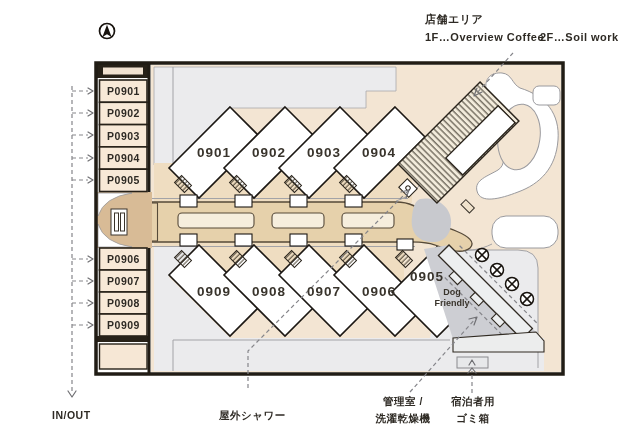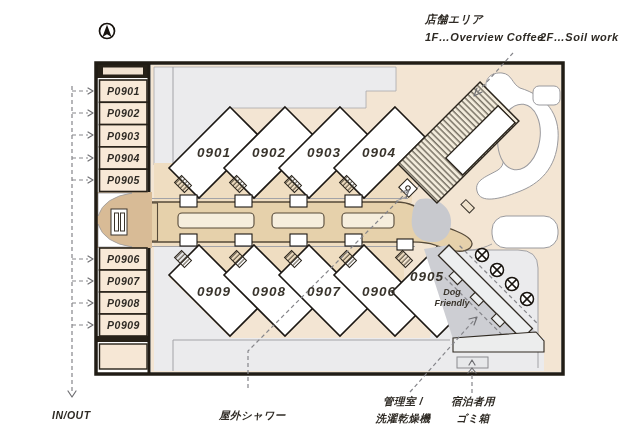--- a/index.html
+++ b/index.html
@@ -1,17 +1,17 @@
 <!DOCTYPE html>
 <html><head>
 <meta charset="utf-8">
 <style>
   html,body{margin:0;padding:0;background:#ffffff;}
   .stage{position:relative;width:640px;height:446px;background:#fff;overflow:hidden;
-         font-family:"Liberation Sans","DejaVu Sans",sans-serif;font-style:italic;}
+         font-family:"Liberation Sans","DejaVu Sans",sans-serif;}
   svg{display:block}
   text{font-family:"Liberation Sans","DejaVu Sans",sans-serif;fill:#2e2a24;}
   .stall-label{font-size:10.5px;font-weight:700;letter-spacing:.5px;}
   .unit-label{font-size:13.5px;font-weight:600;letter-spacing:1px;fill:#39342c;}
   .dog-label{font-size:9px;font-weight:600;fill:#39342c;}
   .callout{font-size:10.5px;font-weight:600;letter-spacing:.5px;}
   .legend-t{font-size:11px;font-weight:600;letter-spacing:.5px;}
   .dashed{stroke:#85858a;stroke-width:1.2;stroke-dasharray:4 3;fill:none;}
   .ah{stroke:#6f6f73;stroke-width:1.2;fill:none;stroke-linejoin:round;stroke-linecap:round;}
   .thin{stroke:#a3a3a7;stroke-width:1;fill:none;}

